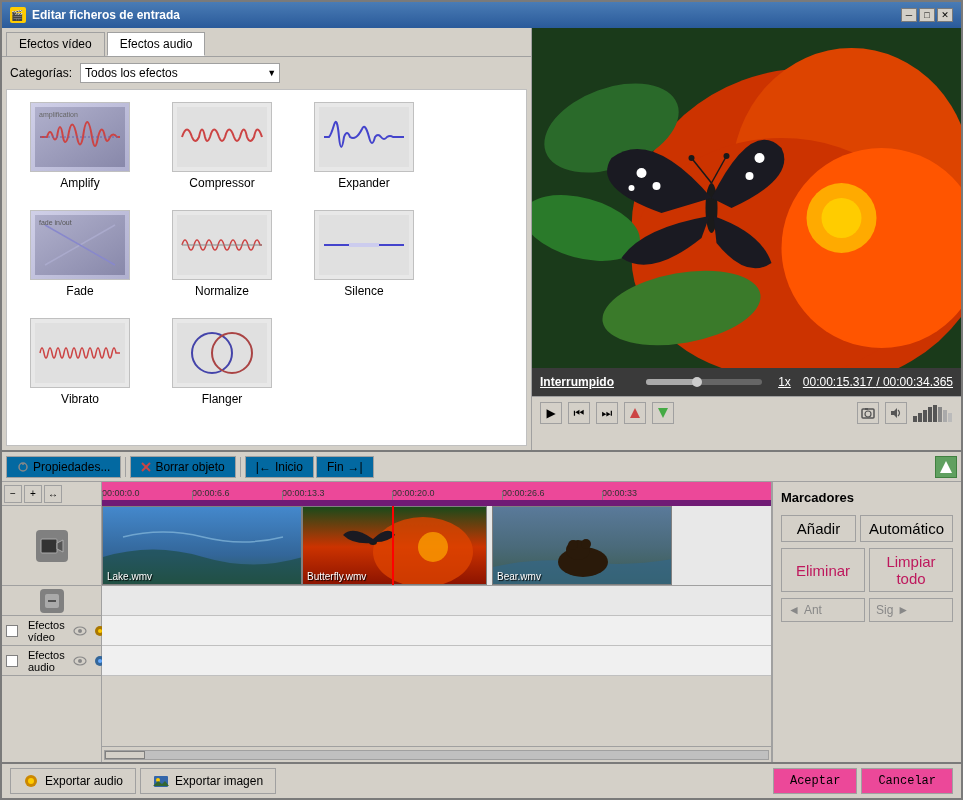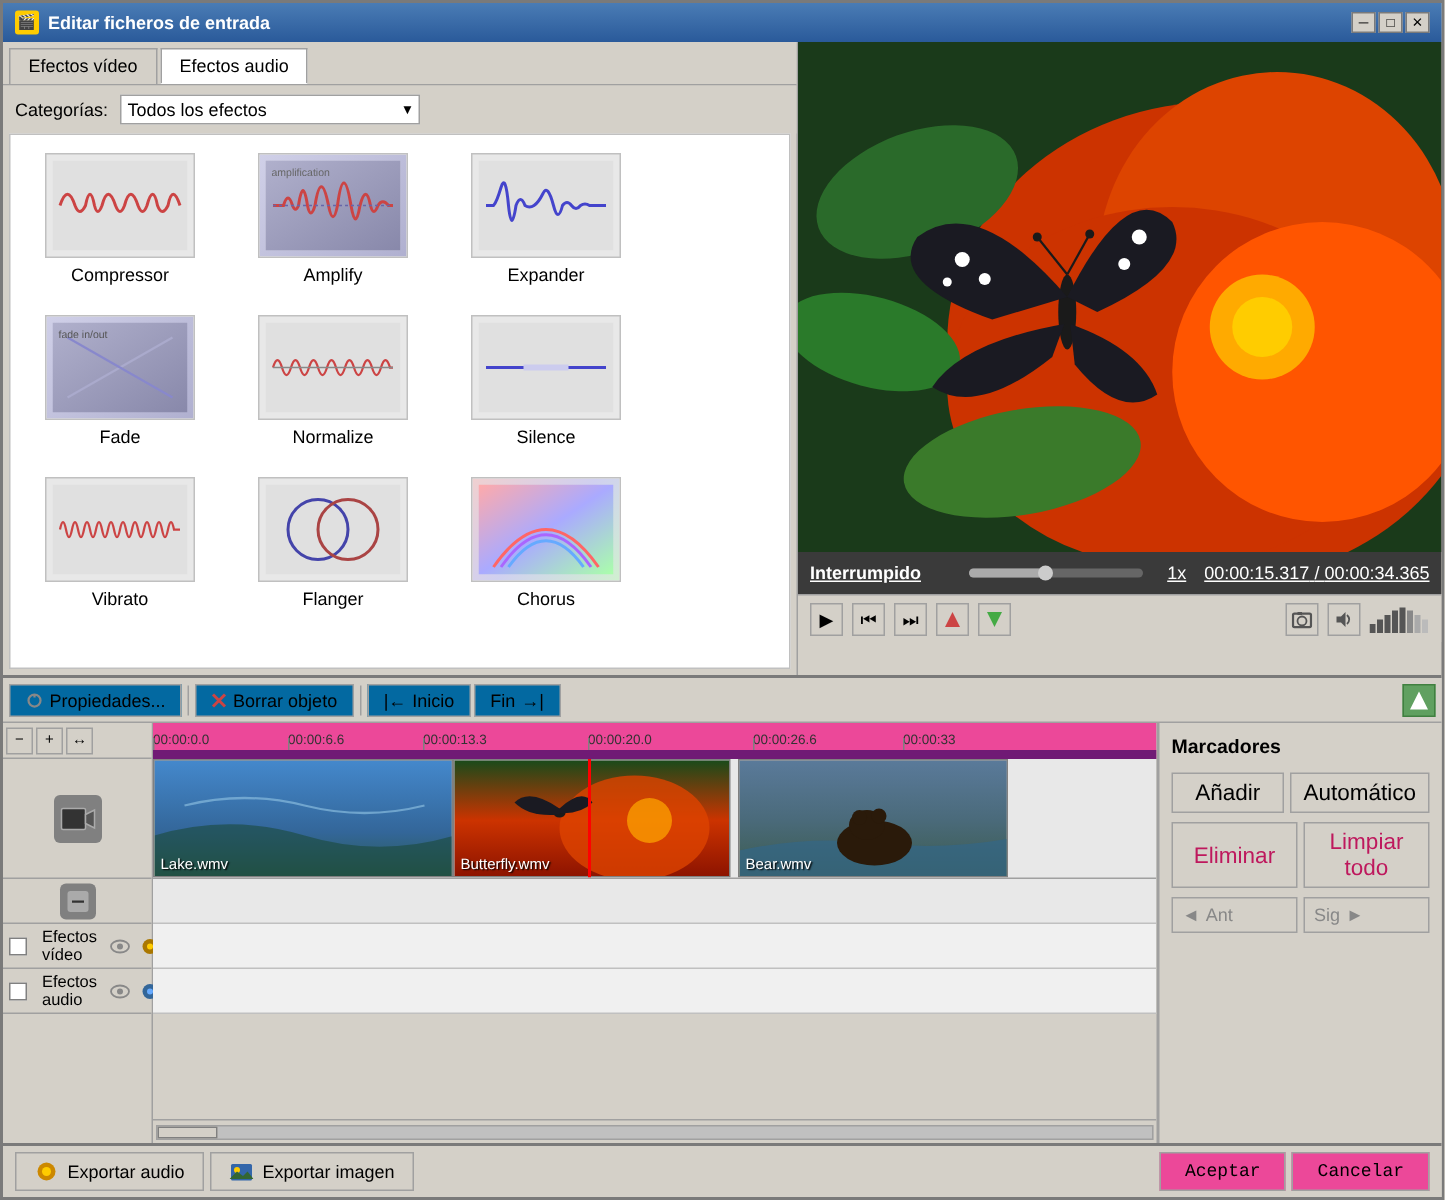--- a/index.html
+++ b/index.html
@@ -157,47 +157,47 @@
       <div class="categories-bar">
         <span>Categorías:</span>
         <div class="select-wrapper">
           <select class="categories-select"><option>Todos los efectos</option><option>Básicos</option><option>Avanzados</option></select>
         </div>
       </div>
 
       <div class="effects-grid">
 
         <div class="effect-item">
-          <div class="effect-icon icon-compressor">
-            <svg class="waveform-svg" viewBox="0 0 90 60">
-              <rect width="90" height="60" fill="#e0e0e0"></rect>
-              <path d="M5,30 Q10,15 15,30 Q18,38 22,30 Q25,15 28,30 Q30,38 33,30 Q37,15 42,30 Q45,38 48,30 Q52,15 57,30 Q60,38 63,30 Q67,15 70,30 Q73,38 77,30 Q80,15 85,30" fill="none" stroke="#cc4444" stroke-width="2"></path>
-            </svg>
-          </div>
-          <span class="effect-label">Compressor</span>
-        </div>
-
-        <div class="effect-item">
           <div class="effect-icon icon-amplify">
             <svg class="waveform-svg" viewBox="0 0 90 60">
               <rect width="90" height="60" fill="#c8c8d8"></rect>
               <rect width="90" height="60" fill="url(#amp-grad)"></rect>
               <defs>
                 <linearGradient id="amp-grad" x1="0" y1="0" x2="1" y2="1">
                   <stop offset="0%" stop-color="#b0b0cc"></stop>
                   <stop offset="100%" stop-color="#8888aa"></stop>
                 </linearGradient>
               </defs>
 
               <path d="M5,30 Q10,30 12,30 Q15,20 18,30 Q20,35 22,30 Q25,10 28,30 Q30,40 33,30 Q37,5 42,30 Q45,45 48,30 Q52,0 57,30 Q60,48 63,30 Q67,15 70,30 Q72,38 75,30 Q78,25 82,30 L85,30" fill="none" stroke="#cc4444" stroke-width="2"></path>
               <line x1="5" y1="30" x2="85" y2="30" stroke="#6666aa" stroke-width="1" stroke-dasharray="2,2"></line>
               <text x="4" y="10" font-size="7" fill="#666">amplification</text>
             </svg>
           </div>
           <span class="effect-label">Amplify</span>
+        </div>
+
+        <div class="effect-item">
+          <div class="effect-icon icon-compressor">
+            <svg class="waveform-svg" viewBox="0 0 90 60">
+              <rect width="90" height="60" fill="#e0e0e0"></rect>
+              <path d="M5,30 Q10,15 15,30 Q18,38 22,30 Q25,15 28,30 Q30,38 33,30 Q37,15 42,30 Q45,38 48,30 Q52,15 57,30 Q60,38 63,30 Q67,15 70,30 Q73,38 77,30 Q80,15 85,30" fill="none" stroke="#cc4444" stroke-width="2"></path>
+            </svg>
+          </div>
+          <span class="effect-label">Compressor</span>
         </div>
 
         <div class="effect-item">
           <div class="effect-icon icon-expander">
             <svg class="waveform-svg" viewBox="0 0 90 60">
               <rect width="90" height="60" fill="#e0e0e0"></rect>
               <path d="M5,30 L10,30 Q12,28 15,18 Q18,8 20,30 Q22,50 25,30 Q28,22 31,30 Q34,32 37,30 Q40,28 43,22 Q46,15 50,30 Q53,42 56,30 Q59,26 62,30 Q65,34 68,30 Q71,28 74,30 L85,30" fill="none" stroke="#4444cc" stroke-width="2"></path>
             </svg>
           </div>
           <span class="effect-label">Expander</span>
@@ -258,39 +258,20 @@
             <svg class="waveform-svg" viewBox="0 0 90 60">
               <rect width="90" height="60" fill="#e0e0e0"></rect>
 
               <circle cx="35" cy="30" r="20" fill="none" stroke="#4444aa" stroke-width="2"></circle>
               <circle cx="55" cy="30" r="20" fill="none" stroke="#aa4444" stroke-width="2"></circle>
             </svg>
           </div>
           <span class="effect-label">Flanger</span>
         </div>
 
-        <div class="effect-item">
-          <div class="effect-icon icon-chorus">
-            <svg class="waveform-svg" viewBox="0 0 90 60">
-              <defs>
-                <linearGradient id="chorus-grad" x1="0" y1="0" x2="1" y2="1">
-                  <stop offset="0%" stop-color="#ffaaaa"></stop>
-                  <stop offset="50%" stop-color="#aaaaff"></stop>
-                  <stop offset="100%" stop-color="#aaffaa"></stop>
-                </linearGradient>
-              </defs>
-              <rect width="90" height="60" fill="url(#chorus-grad)"></rect>
-
-              <path d="M10,55 Q45,5 80,55" fill="none" stroke="#ff6666" stroke-width="2"></path>
-              <path d="M15,55 Q45,12 75,55" fill="none" stroke="#aa66ff" stroke-width="2"></path>
-              <path d="M20,55 Q45,20 70,55" fill="none" stroke="#66aaff" stroke-width="2"></path>
-            </svg>
-          </div>
-          <span class="effect-label">Chorus</span>
-        </div>
 
       </div>
     </div>
 
     <div class="right-panel">
 
       <div class="video-preview">
         <div class="scene">
           <svg width="100%" height="100%" viewBox="0 0 430 340" preserveAspectRatio="xMidYMid slice">
 

